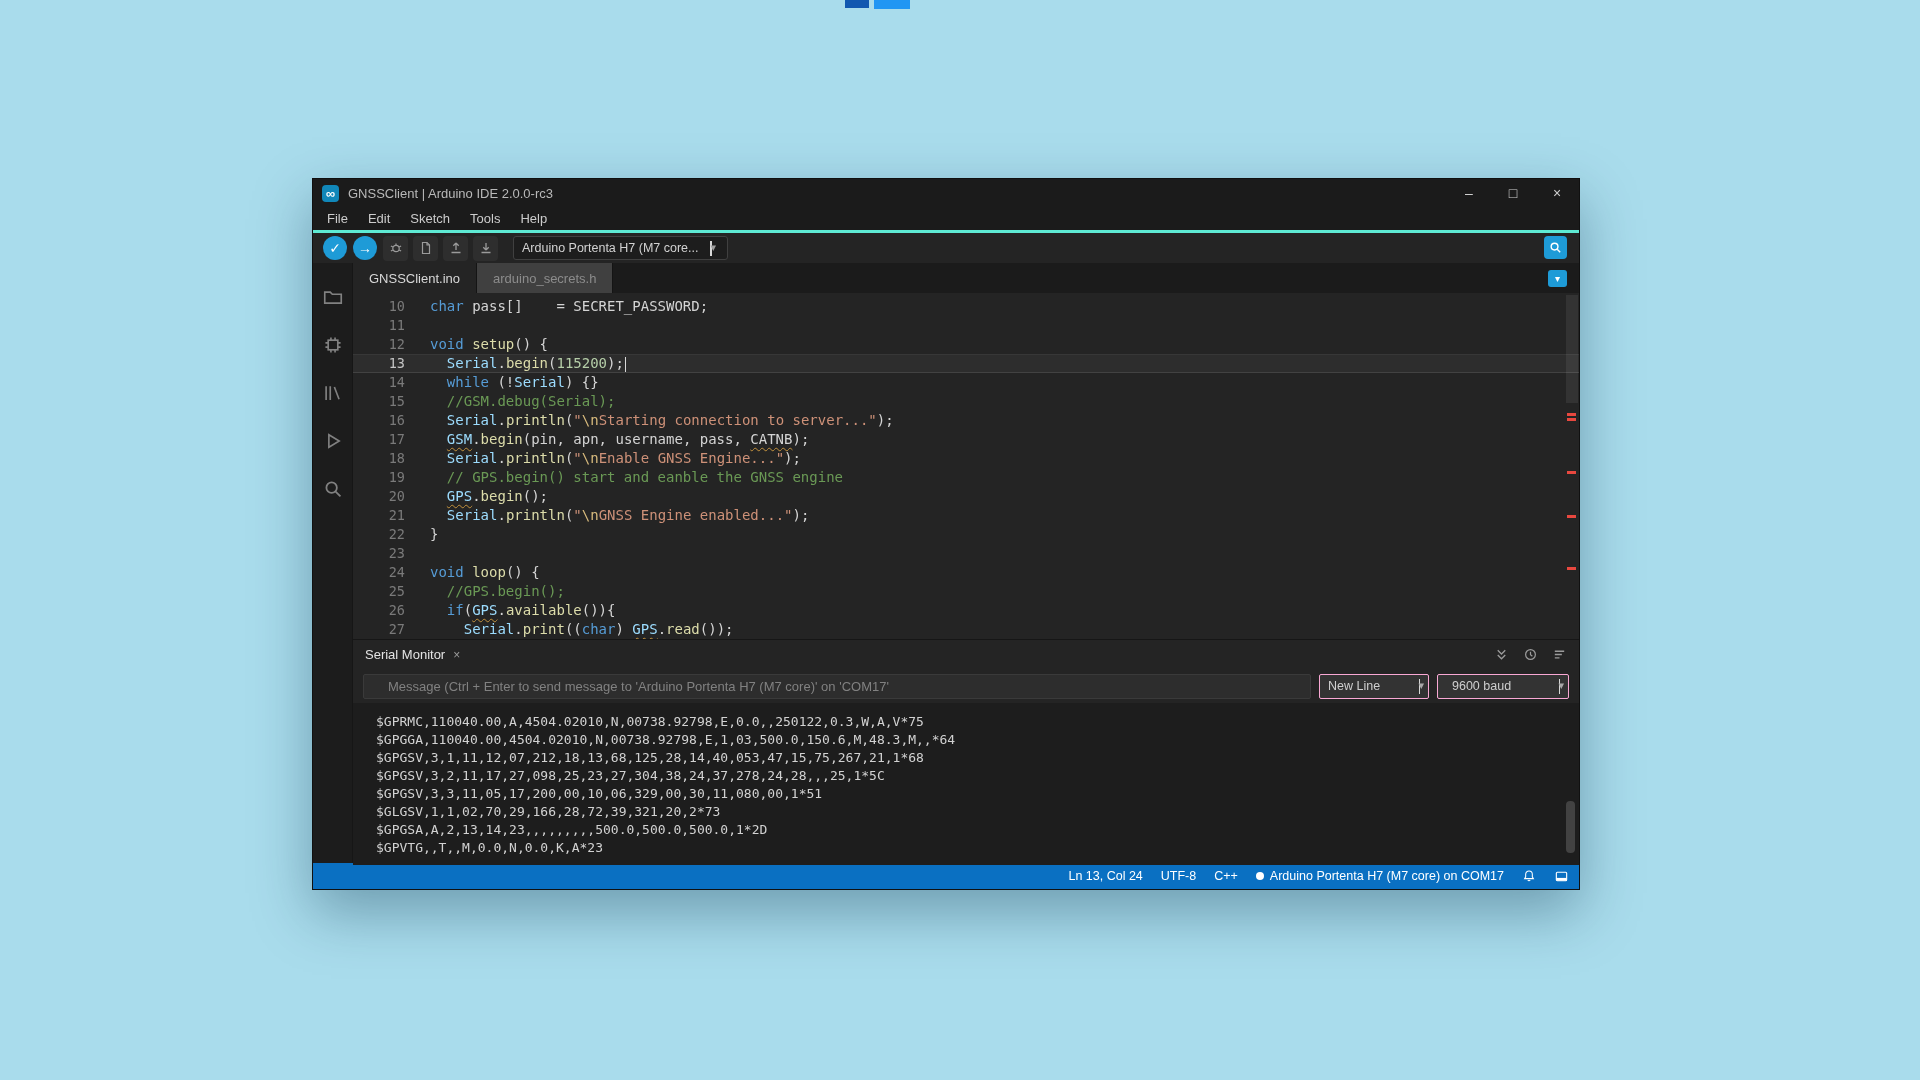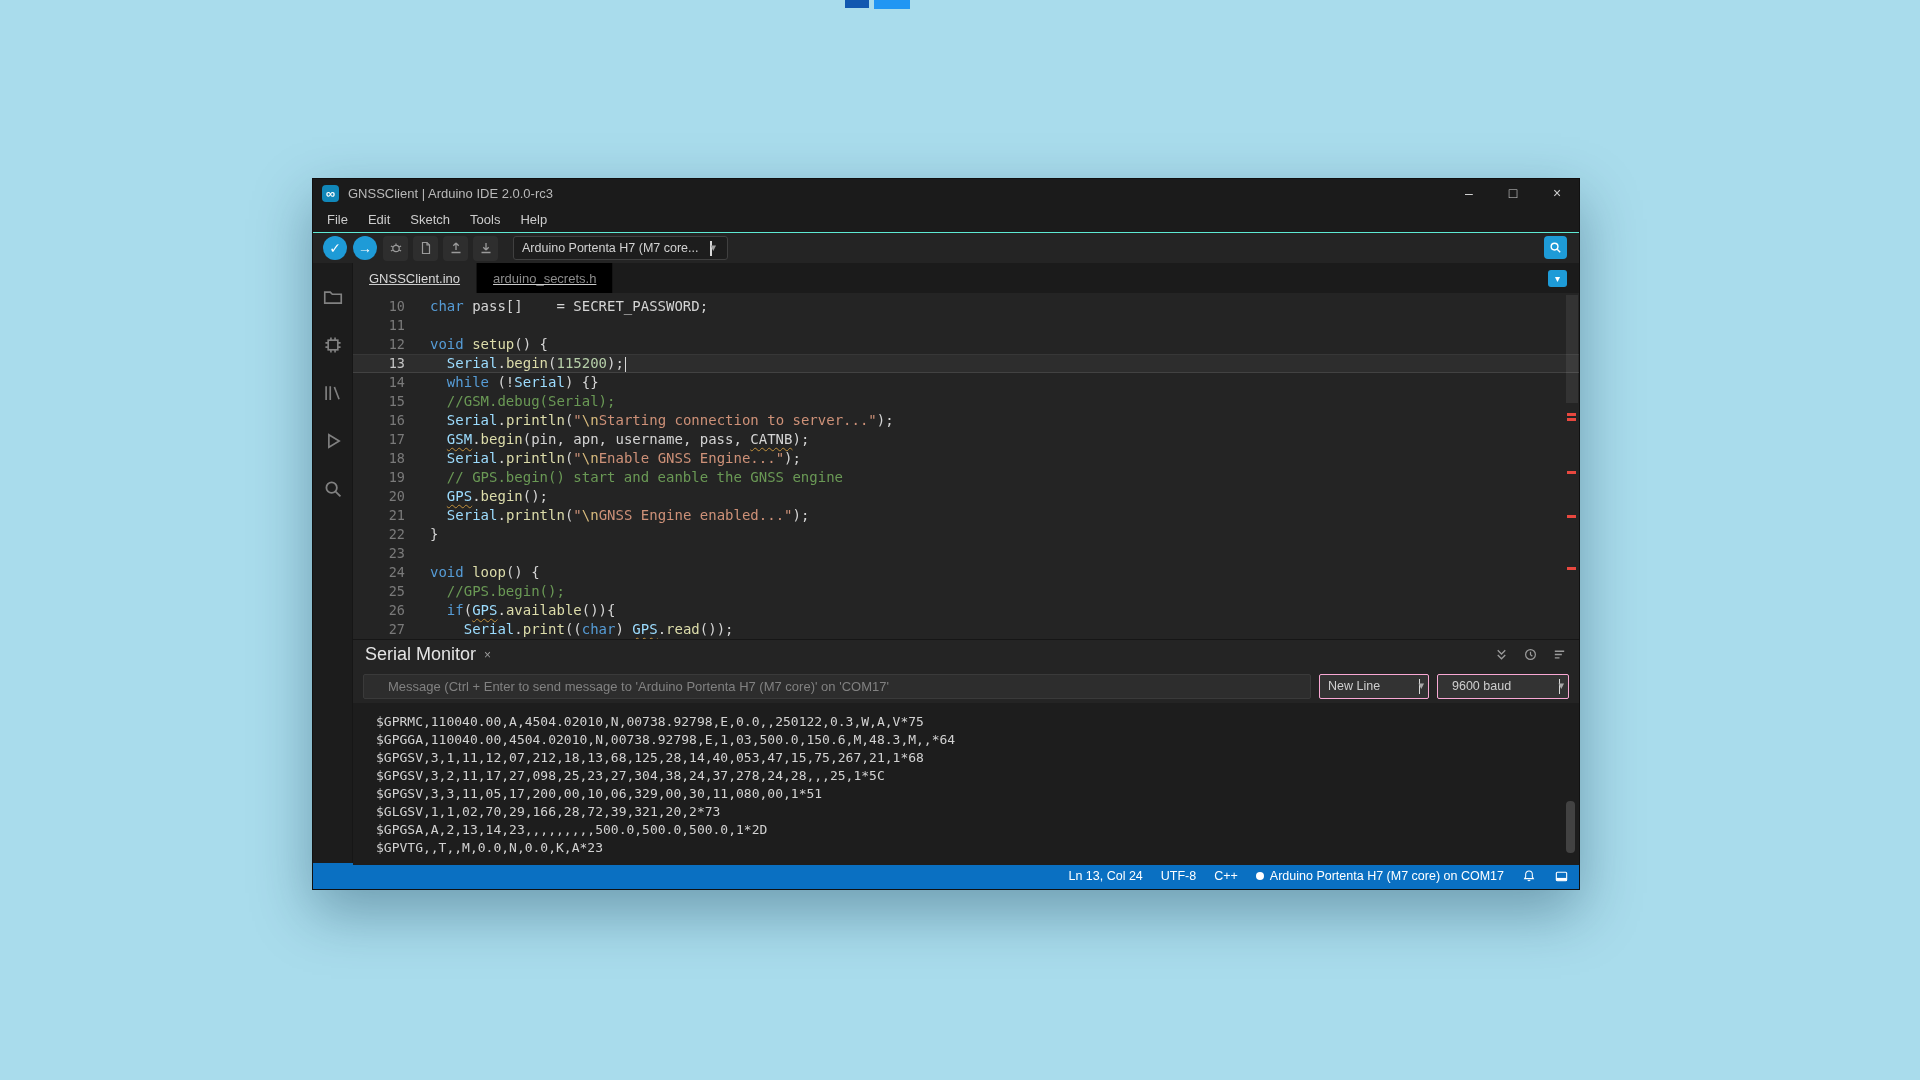--- a/index.html
+++ b/index.html
@@ -21,21 +21,21 @@
   .titlebar { height:28px; background:#1b1b1b; display:flex; align-items:center; flex:none; }
   .app-logo { width:17px; height:17px; margin-left:9px; border-radius:4px; background:#1187b9;
     color:#fff; font-size:13px; font-weight:bold; display:flex; align-items:center; justify-content:center; line-height:1; }
   .titlebar .title { margin-left:9px; font-size:13px; color:#b9b9b9; white-space:nowrap; }
   .win-controls { margin-left:auto; display:flex; height:100%; }
   .win-btn { width:44px; height:100%; display:flex; align-items:center; justify-content:center;
     color:#cfcfcf; font-size:14px; cursor:default; }
 
   
   .menubar { height:26px; background:#1b1b1b; display:flex; align-items:center; padding-left:4px;
-    border-bottom:1px solid #5eead4; flex:none; }
+    border-bottom:3px solid #5eead4; flex:none; }
   .menu-item { padding:0 10px; font-size:13px; color:#cccccc; line-height:26px; }
 
   
   .toolbar { height:30px; background:#242424; display:flex; align-items:center; padding-left:10px;
     position:relative; flex:none; }
   .tb-circle { width:24px; height:24px; border-radius:50%; background:#1e9bd7; color:#fff;
     display:flex; align-items:center; justify-content:center; font-size:14px; margin-right:6px; flex:none; }
   .tb-sq { width:25px; height:25px; border-radius:4px; background:#2e2e2e; color:#9b9b9b;
     display:flex; align-items:center; justify-content:center; margin-right:5px; flex:none; }
   .tb-sq svg, .sm-iconbtn svg { display:block; }
@@ -48,23 +48,23 @@
 
   
   .main { flex:1; display:flex; min-height:0; }
   .activitybar { width:40px; background:#1c1c1c; display:flex; flex-direction:column; align-items:center;
     padding-top:10px; flex:none; border-right:1px solid #161616; }
   .act-item { width:40px; height:48px; display:flex; align-items:center; justify-content:center; color:#818181; }
 
   .workcol { flex:1; display:flex; flex-direction:column; min-width:0; }
 
   
-  .tabbar { height:30px; background:#1b1b1b; display:flex; align-items:stretch; position:relative; flex:none;text-decoration:underline; }
+  .tabbar { height:30px; background:#1b1b1b; display:flex; align-items:stretch; position:relative; flex:none; }
   .tab { padding:0 16px; display:flex; align-items:center; font-size:13px; color:#8c8c8c;
-    background:#000000; border-right:1px solid #141414; }
+    background:#404040; border-right:1px solid #141414; }
   .tab.active { background:#242424; color:#d8d8d8; }
   .tab-overflow { position:absolute; right:12px; top:7px; width:19px; height:17px; border-radius:3px;
     background:#1e9bd7; color:#fff; font-size:10px; display:flex; align-items:center; justify-content:center; }
 
   
   .editor { height:346px; background:#242424; position:relative; overflow:hidden;
     font-family:"DejaVu Sans Mono", monospace; font-size:14px; padding-top:4px; flex:none; }
   .code-line { display:flex; height:19px; line-height:19px; white-space:pre; }
   .code-line.current { background:rgba(255,255,255,.045);
     box-shadow: inset 0 -1px 0 rgba(255,255,255,.10), inset 0 1px 0 rgba(255,255,255,.05); }
@@ -76,21 +76,21 @@
   .tk.sq { text-decoration:underline; text-decoration-style:wavy; text-decoration-color:#c2913d;
     text-decoration-thickness:1px; text-underline-offset:3px; }
   .caret { display:inline-block; width:1.5px; height:15px; background:#d8d8d8; vertical-align:middle; margin-left:1px; }
   .overview-ruler { position:absolute; right:0; top:0; width:14px; height:100%; }
   .ov-mark { position:absolute; right:3px; width:9px; height:3px; background:#e8483f; }
   .ed-thumb { position:absolute; right:1px; top:2px; width:12px; height:108px; background:rgba(255,255,255,.07); }
 
   
   .panel-header { height:30px; background:#242424; border-top:1px solid #161616; display:flex;
     align-items:center; padding:0 12px; flex:none; position:relative; }
-  .panel-title { font-size:18px; color:#e4e4e4; }
+  .panel-title { font-size:13px; color:#e4e4e4; }
   .panel-close { margin-left:8px; color:#9c9c9c; font-size:12px; }
   .panel-icons { margin-left:auto; display:flex; gap:14px; color:#9b9b9b; align-items:center; }
 
   .sm-input-row { height:34px; display:flex; align-items:center; padding:0 10px; gap:8px; background:#242424; flex:none; }
   .sm-input { flex:1; height:25px; background:#2d2d2d; border:1px solid #3a3a3a; border-radius:2px;
     color:#bdbdbd; font-size:13px; padding:0 24px; outline:none; font-family:"Liberation Sans", sans-serif; }
   .sm-input::placeholder { color:#818181; }
   .sm-select { height:25px; background:#333333; border:1px solid #f9a8d4; border-radius:2px;
     display:flex; align-items:center; padding:0 8px; font-size:12.5px; color:#cfcfcf; }
   .sm-select.w1 { width:110px; } .sm-select.w2 { width:132px;padding-left:14px; }

